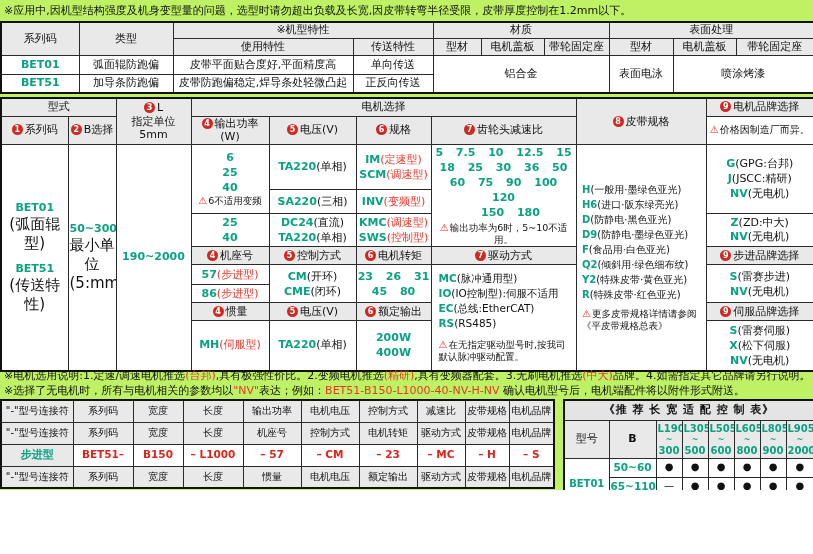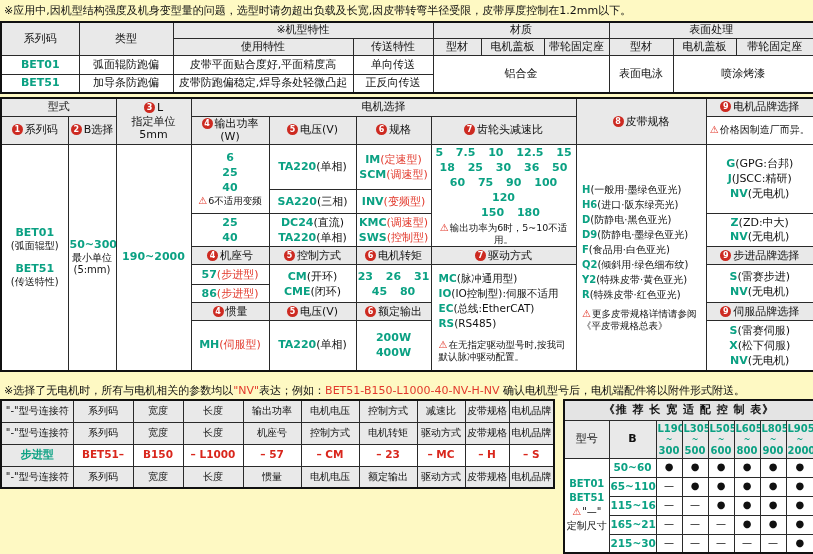--- a/index.html
+++ b/index.html
@@ -1,27 +1,27 @@
 <!DOCTYPE html>
 <html><head>
 <meta charset="utf-8">
 <style>
   html,body{margin:0;padding:0;background:#fff;}
-  #page{position:relative;width:813px;height:554px;background:#fef9c3;color:#111;
+  #page{position:relative;width:813px;height:490px;background:#bef264;color:#111;
         font-family:"DejaVu Sans","Liberation Sans",sans-serif;overflow:hidden;}
   .note{position:absolute;left:4px;font-size:11px;white-space:nowrap;color:#111;}
   table{border-collapse:collapse;table-layout:fixed;position:absolute;background:#fff;}
   td{border:1px solid #2a2a2a;text-align:center;vertical-align:middle;
      font-size:11px;line-height:1.25;padding:0 1px;overflow:hidden;}
   .outer{border:2px solid #111;}
   .hd{background:#e9e9e9;}
   .title-row{background:#e4e4e4;font-weight:bold;letter-spacing:3px;font-size:11px;}
   .tl{color:#0ba183;font-weight:bold;}
   .rd{color:#e2392c;}
-  .sm{font-size:10px;}
+  .sm{font-size:15px;}
   .badge{display:inline-block;width:11px;height:11px;border-radius:50%;background:#cd2a21;
          color:#fff;font-size:8px;line-height:11px;text-align:center;font-weight:bold;
          margin-right:2px;vertical-align:1px;}
   .warn-i{color:#e2392c;font-size:10px;margin-right:1px;font-weight:normal;}
   .warn-t{font-size:9.5px;line-height:12px;color:#111;}
   .nums{word-spacing:9px;}
   .left-block{display:inline-block;text-align:left;}
   .lh15{line-height:15px;}
   .ex-val{color:#d9261c;font-weight:bold;font-size:10.5px;}
   .ex-hd{font-size:10px;background:#e9e9e9;}
@@ -238,20 +238,23 @@
       </td>
       <td>
         <div class="lh15"><span class="tl">S</span><span>(雷赛伺服)</span></div>
         <div class="lh15"><span class="tl">X</span><span>(松下伺服)</span></div>
         <div class="lh15"><span class="tl">NV</span><span>(无电机)</span></div>
       </td>
     </tr>
   </tbody>
     </table>
 
+  <div class="note" style="top:368px">
+    <span>※电机选用说明:1.定速/调速电机推选</span><span class="rd">(台邦)</span><span>,具有极强性价比。2.变频电机推选</span><span class="rd">(精研)</span><span>,具有变频器配套。3.无刷电机推选</span><span class="rd">(中大)</span><span>品牌。4.如需指定其它品牌请另行说明。</span>
+  </div>
   <div class="note" style="top:383px">
     <span>※选择了无电机时，所有与电机相关的参数均以</span><span class="rd">"NV"</span><span>表达；例如：</span><span class="rd">BET51-B150-L1000-40-NV-H-NV</span><span> 确认电机型号后，电机端配件将以附件形式附送。</span>
   </div>
 
   <table class="outer" style="top:399px;left:0;width:553px">
     <colgroup>
         <col style="width:72px">
         <col style="width:60px">
         <col style="width:50px">
         <col style="width:60px">

